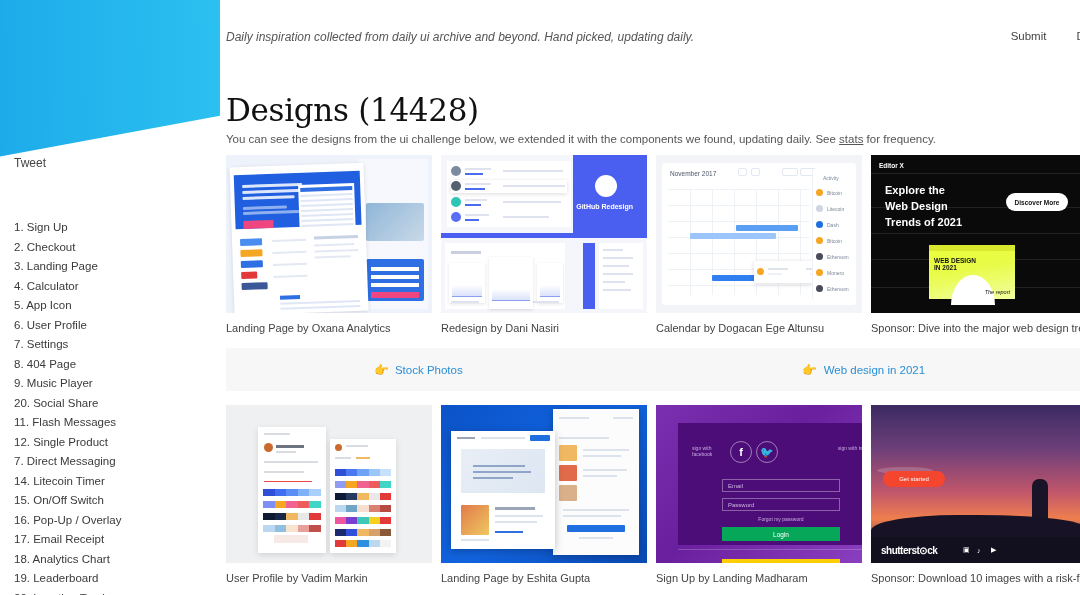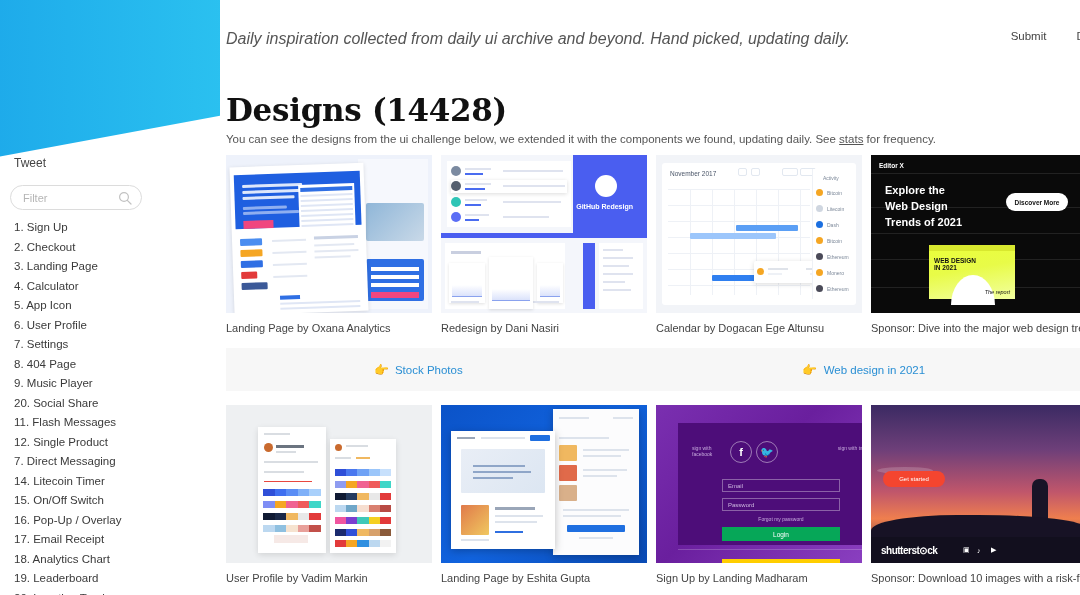--- a/index.html
+++ b/index.html
@@ -48,35 +48,35 @@
   .nav-list {
     position: absolute; left: 14px; top: 218px;
     list-style: none;
     font-size: 11.5px; line-height: 19.5px; color: #3a3a3a;
   }
   .nav-list li { white-space: nowrap; cursor: pointer; }
 
   
   .tagline {
     position: absolute; left: 226px; top: 30px;
-    font-size: 16px; font-style: italic; color: #555; text-align: right;
+    font-size: 12px; font-style: italic; color: #555; text-align: right;
   }
   .top-nav {
     position: absolute; right: -38px; top: 30px;
     display: flex; gap: 30px;
     font-size: 11.5px; color: #444;
   }
   .top-nav a { color: #444; text-decoration: none; white-space: nowrap; }
 
   
   .main { position: absolute; left: 226px; top: 0; width: 854px; }
   .page-title {
     position: absolute; top: 92px; left: 0;
     font-family: "DejaVu Serif", serif;
-    font-weight: bold; font-size: 31px; color: #111;
+    font-weight: normal; font-size: 31px; color: #111;
     letter-spacing: -0.3px;
   }
   .page-sub {
     position: absolute; top: 133px; left: 0;
     font-size: 11.5px; color: #555;
   }
   .page-sub a { color: #555; }
 
   .grid { position: absolute; left: 0; width: 860px; }
   .grid.row1 { top: 155px; }
@@ -212,29 +212,20 @@
 </head>
 <body>
 
 <div class="page">
 
   <aside class="sidebar">
     <div class="logo-banner"></div>
 
     <div class="tweet-label">Tweet</div>
 
-    <div class="filter-box">
-      <input type="text" placeholder="Filter" style="">
-      <span class="search-icon">
-        <svg width="14" height="14" viewBox="0 0 14 14" aria-hidden="true">
-          <circle cx="6" cy="6" r="4.4" fill="none" stroke="#c2c2c2" stroke-width="1.2"></circle>
-          <line x1="9.3" y1="9.3" x2="13" y2="13" stroke="#c2c2c2" stroke-width="1.2" stroke-linecap="round"></line>
-        </svg>
-      </span>
-    </div>
 
     <ul class="nav-list" id="nav-list">
         <li><span>1.</span> <span>Sign Up</span></li>
         <li><span>2.</span> <span>Checkout</span></li>
         <li><span>3.</span> <span>Landing Page</span></li>
         <li><span>4.</span> <span>Calculator</span></li>
         <li><span>5.</span> <span>App Icon</span></li>
         <li><span>6.</span> <span>User Profile</span></li>
         <li><span>7.</span> <span>Settings</span></li>
         <li><span>8.</span> <span>404 Page</span></li>

